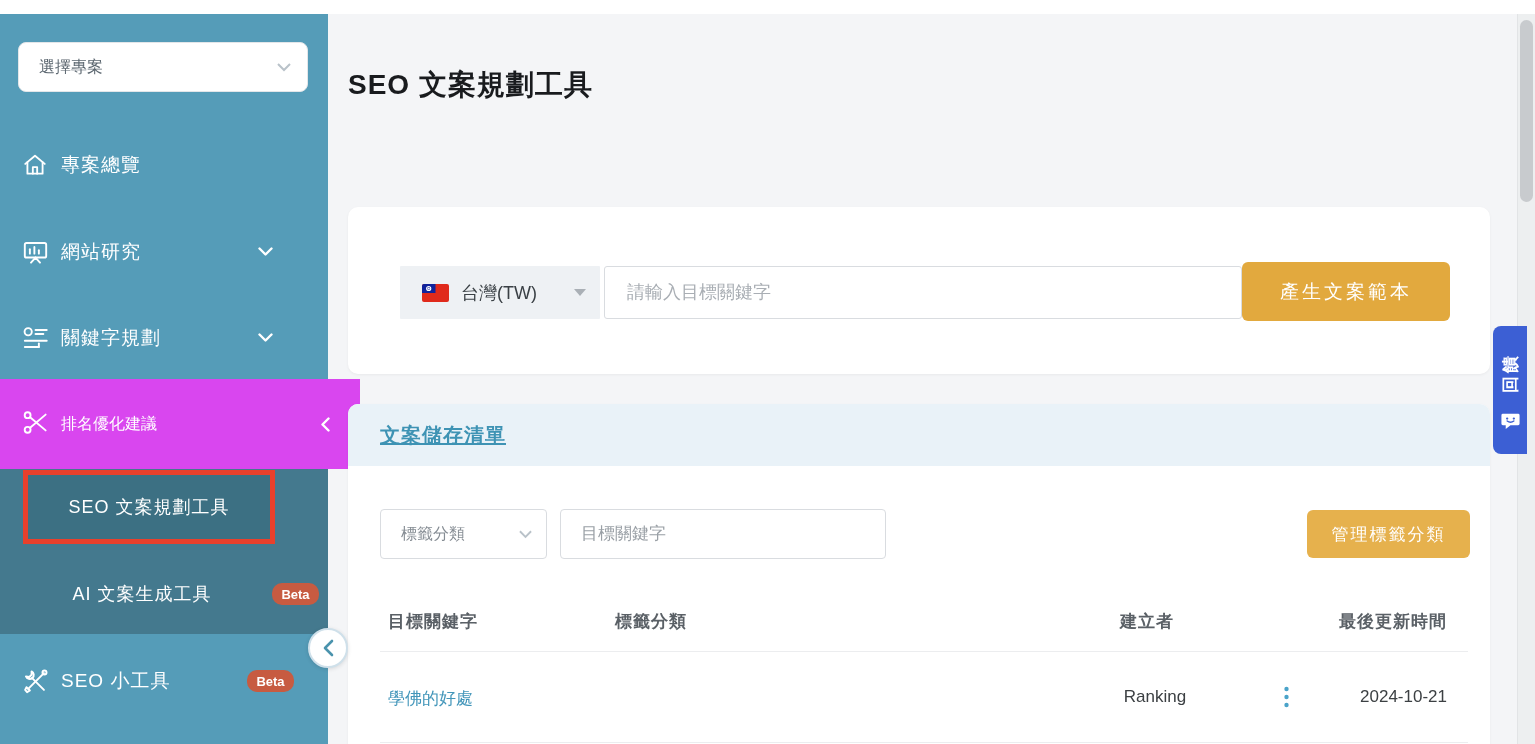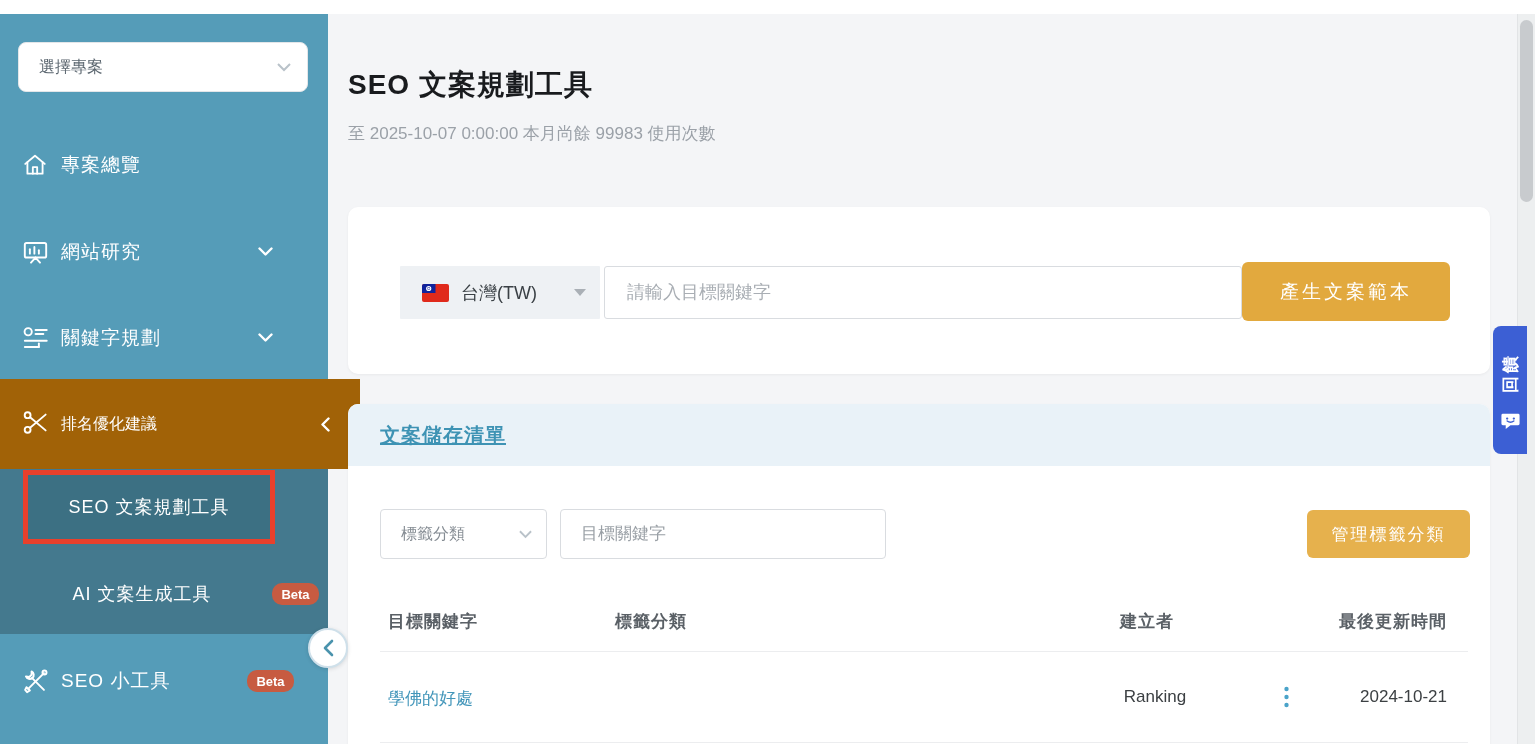--- a/index.html
+++ b/index.html
@@ -12,21 +12,21 @@
   .project-select { position:absolute; left:18px; top:28px; width:290px; height:50px;
     background:#fff; border:1px solid #e3e6e9; border-radius:8px; display:flex; align-items:center;
     padding:0 16px 0 20px; cursor:pointer; }
   .project-select .ps-label { flex:1; font-size:16px; color:#5c6770; }
   .ps-chev { color:#b9c2c9; }
   .nav-item { position:absolute; left:0; width:303px; height:60px; display:flex; align-items:center;
     color:#fff; cursor:pointer;text-align:right; }
   .nav-item .nicon { position:absolute; left:22px; width:27px; height:27px; display:flex; align-items:center; }
   .nav-item .nlabel { position:absolute; left:61px; font-size:19px; letter-spacing:1px; font-weight:500; }
   .nav-chev { position:absolute; right:30px; color:#fff; display:flex; }
-  .group-band { position:absolute; left:0; top:365px; width:360px; height:90px; background:#a16207; }
+  .group-band { position:absolute; left:0; top:365px; width:360px; height:90px; background:#d946ef; }
   .group-band .nav-inner { position:relative; width:100%; height:100%; display:flex; align-items:center; color:#fff; cursor:pointer; }
   .submenu { position:absolute; left:0; top:455px; width:328px; height:165px; background:#44798e; }
   .submenu-item-selected { position:absolute; left:23px; top:456px; width:252px; height:74px;
     border:5px solid #e8402c; background:#3c7083; display:flex; align-items:center; justify-content:center;
     color:#fff; font-size:18px; letter-spacing:1px; cursor:pointer; }
   .submenu-item-ai { position:absolute; left:0; top:540px; width:328px; height:80px;
     display:flex; align-items:center; color:#fff; cursor:pointer; }
   .submenu-item-ai .sub-label { width:100%; text-align:center; padding-right:44px; font-size:18px; letter-spacing:1px; }
   .beta-badge { position:absolute; right:9px; width:47px; height:22px; background:#c75b41; border-radius:10px;
     color:#fff; font-size:13px; font-weight:bold; display:flex; align-items:center; justify-content:center; }
@@ -205,21 +205,20 @@
     <div class="collapse-btn">
       <svg width="12" height="18" viewBox="0 0 12 18">
           <polyline points="10,2 3,9 10,16" fill="none" stroke="currentColor" stroke-width="2.6" stroke-linecap="round" stroke-linejoin="round"></polyline>
         </svg>
     </div>
   </div>
 
   <div class="main">
 
     <div class="page-title">SEO 文案規劃工具</div>
-    <div class="page-subtitle">至 2025-10-07 0:00:00 本月尚餘 99983 使用次數</div>
 
     <div class="card1">
       <div class="country-select">
         <span class="flag">
           <svg width="27" height="18" viewBox="0 0 27 18">
             <rect width="27" height="18" fill="#e02a1b"></rect>
             <rect width="13.5" height="9" fill="#10239c"></rect>
             <circle cx="6.7" cy="4.5" r="2.6" fill="#fff"></circle>
             <circle cx="6.7" cy="4.5" r="1.4" fill="#10239c"></circle>
             <circle cx="6.7" cy="4.5" r="1.1" fill="#fff"></circle>

